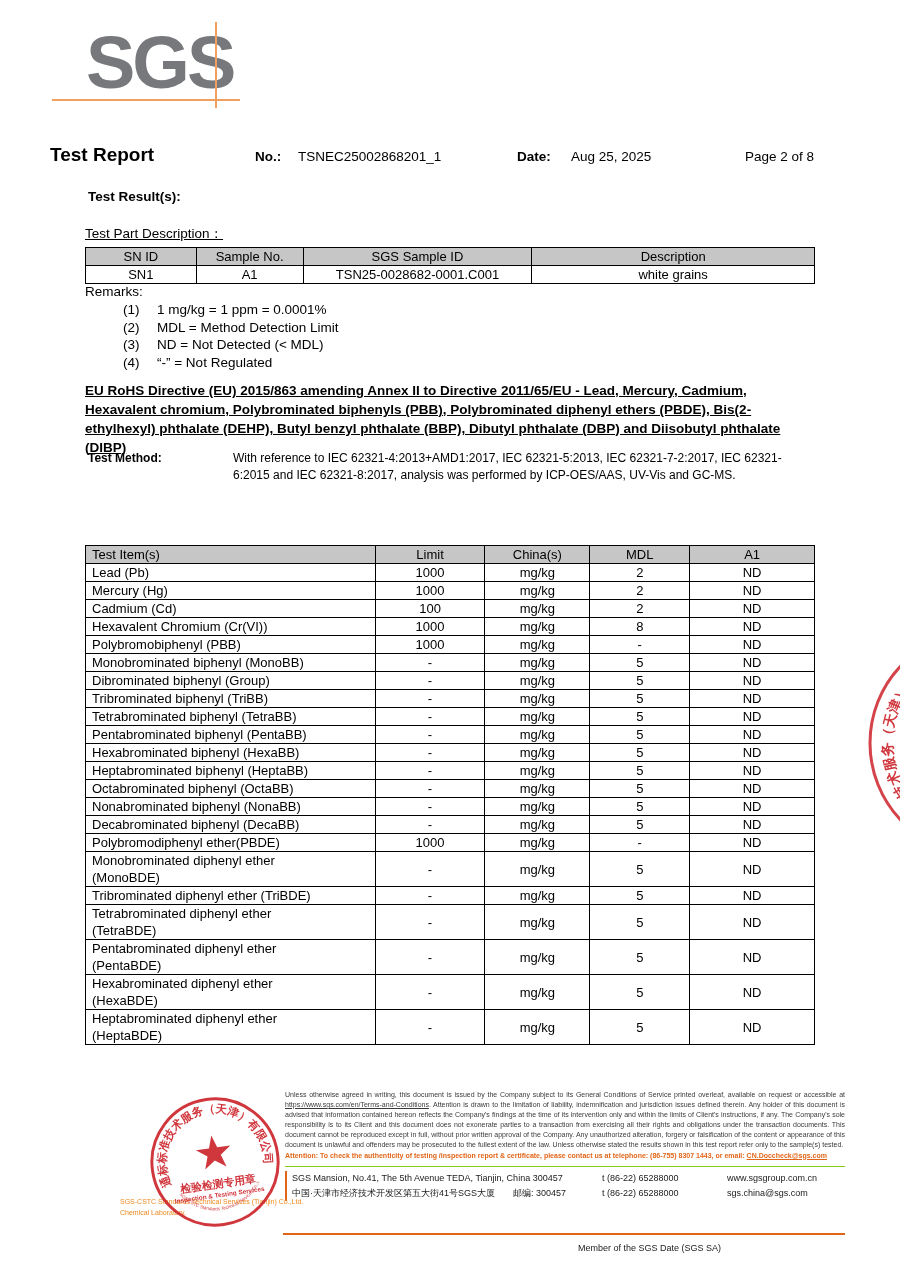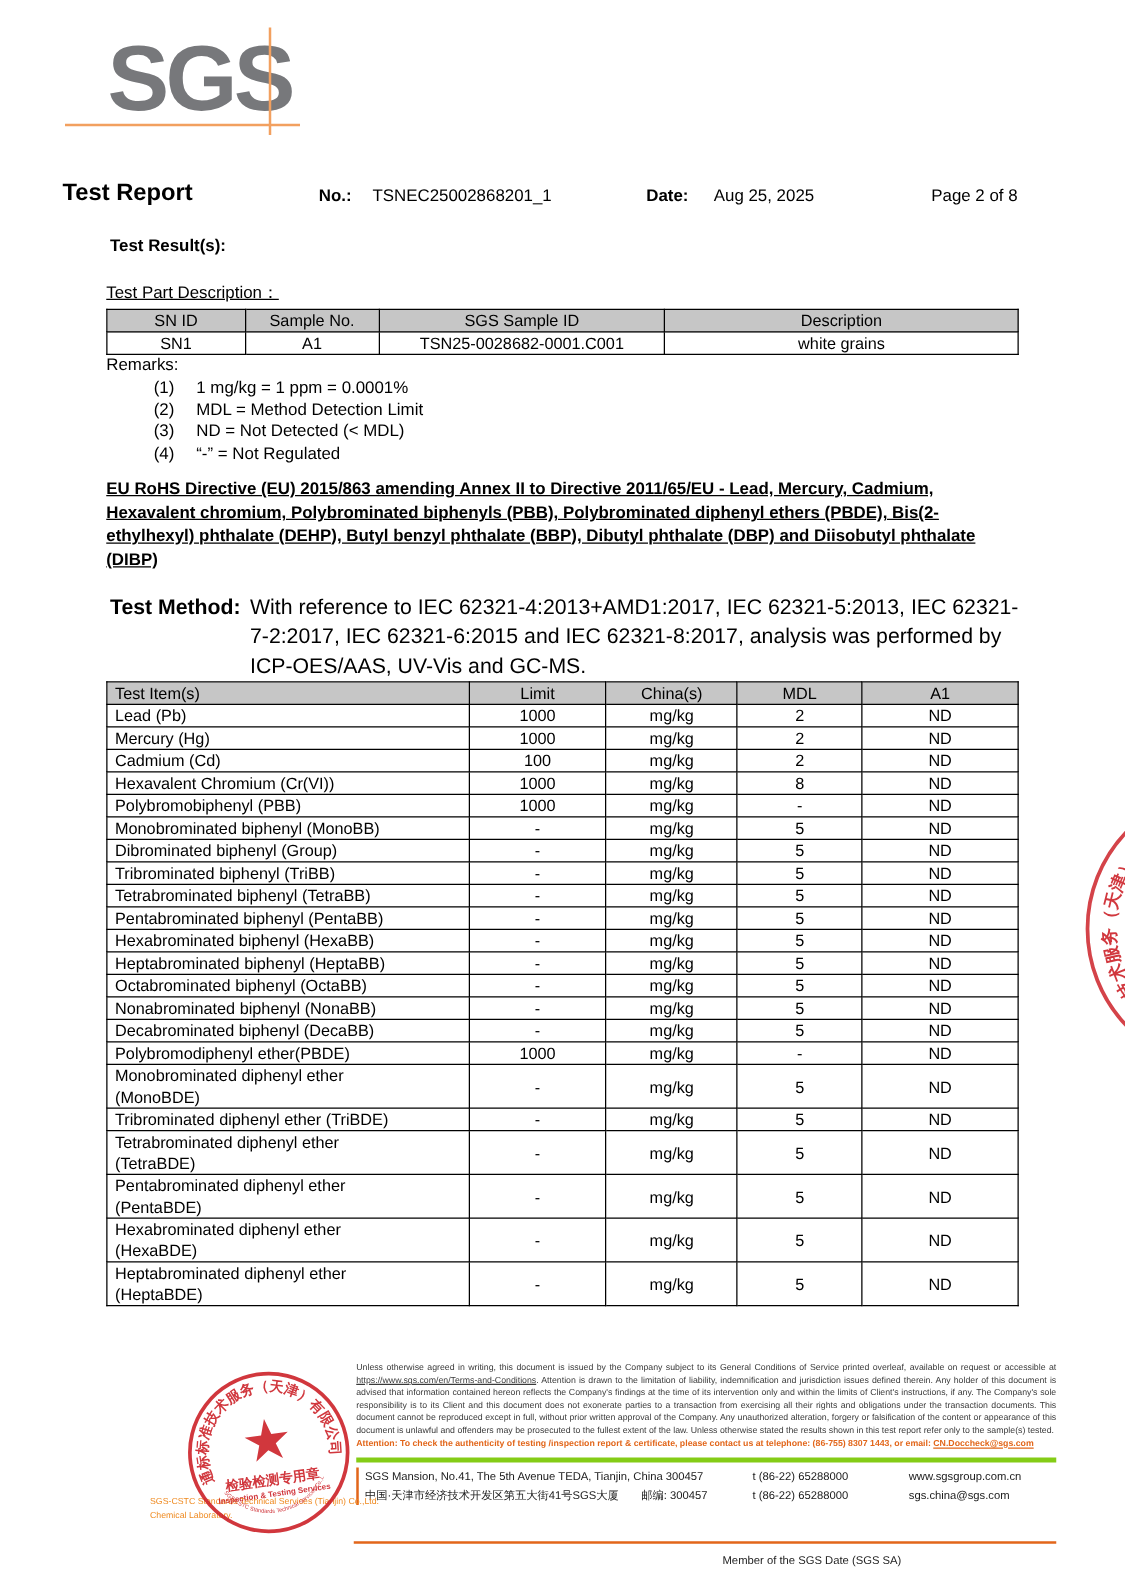--- a/index.html
+++ b/index.html
@@ -31,21 +31,21 @@
   table.doc th, table.doc td { border: 1px solid #000; padding: 0 6px; line-height: 17px; text-align: center; font-weight: normal; }
   table.doc th { background: #c6c6c6; }
   .sample-id-cell { font-weight: bold; margin-top: 28px; }
 
   .sec-remarks { left: 85px; top: 283px; font-size: 13.5px; line-height: 1.32; }
   .remark-row { padding-left: 38px; display: flex; }
   .remark-num { width: 34px; flex: 0 0 34px; }
 
   .directive { left: 85px; top: 382px; width: 732px; font-size: 13.5px; font-weight: bold; line-height: 1.4; text-decoration: underline; }
 
-  .sec-method { left: 88px; top: 474px; width: 728px; display: flex; font-size: 17px; line-height: 1.38; }
+  .sec-method { left: 88px; top: 450px; width: 728px; display: flex; font-size: 12px; line-height: 1.38; gap: 33px; }
   .method-label { width: 112px; flex: 0 0 112px; font-weight: bold; }
   .method-text { width: 616px; }
 
   .sec-results-table { left: 85px; top: 545px; }
   table.results col.c1 { width: 290px; }
   table.results col.c2 { width: 110px; }
   table.results col.c3 { width: 105px; }
   table.results col.c4 { width: 100px; }
   table.results col.c5 { width: 125px; }
   table.results td.col-item, table.results th.col-item { text-align: left; white-space: pre-line; }
@@ -56,21 +56,21 @@
 
   
   .stamp-company { left: 120px; top: 1196px; width: 200px; font-size: 7px; line-height: 1.6; color: #ef8b22; z-index: 1; }
   .stamp-box { left: 146px; top: 1093px; width: 138px; height: 138px; z-index: 2; }
 
   .footer-right { left: 285px; top: 1090px; width: 560px; }
   .legal { font-size: 7px; color: #3a3a3a; text-align: justify; line-height: 1.42; }
   .legal a { color: #3a3a3a; }
   .attention { font-size: 7px; color: #e2661a; font-weight: bold; line-height: 1.42; margin-top: 1px; }
   .attention a { color: #e2661a; }
-  .addr-block { margin-top: 5px; border-top: 4px solid #84cc16; padding-top: 4px; }
+  .addr-block { margin-top: 5px; border-top: 1px solid #84cc16; padding-top: 4px; }
   .addr-rows { border-left: 2px solid #e2661a; padding-left: 5px; font-size: 9px; color: #1a1a1a; }
   .addr-row { display: flex; line-height: 15px; }
   .addr-main { width: 310px; flex: 0 0 310px; }
   .addr-phone { width: 125px; flex: 0 0 125px; }
   .addr-net { width: 120px; flex: 0 0 120px; }
   .addr-net a { color: #1a1a1a; text-decoration: none; }
   .orange-rule { left: 283px; top: 1233px; width: 562px; height: 2px; background: #e2661a; }
   .member-line { left: 578px; top: 1243px; font-size: 9px; color: #222; }
 </style>
 </head>

